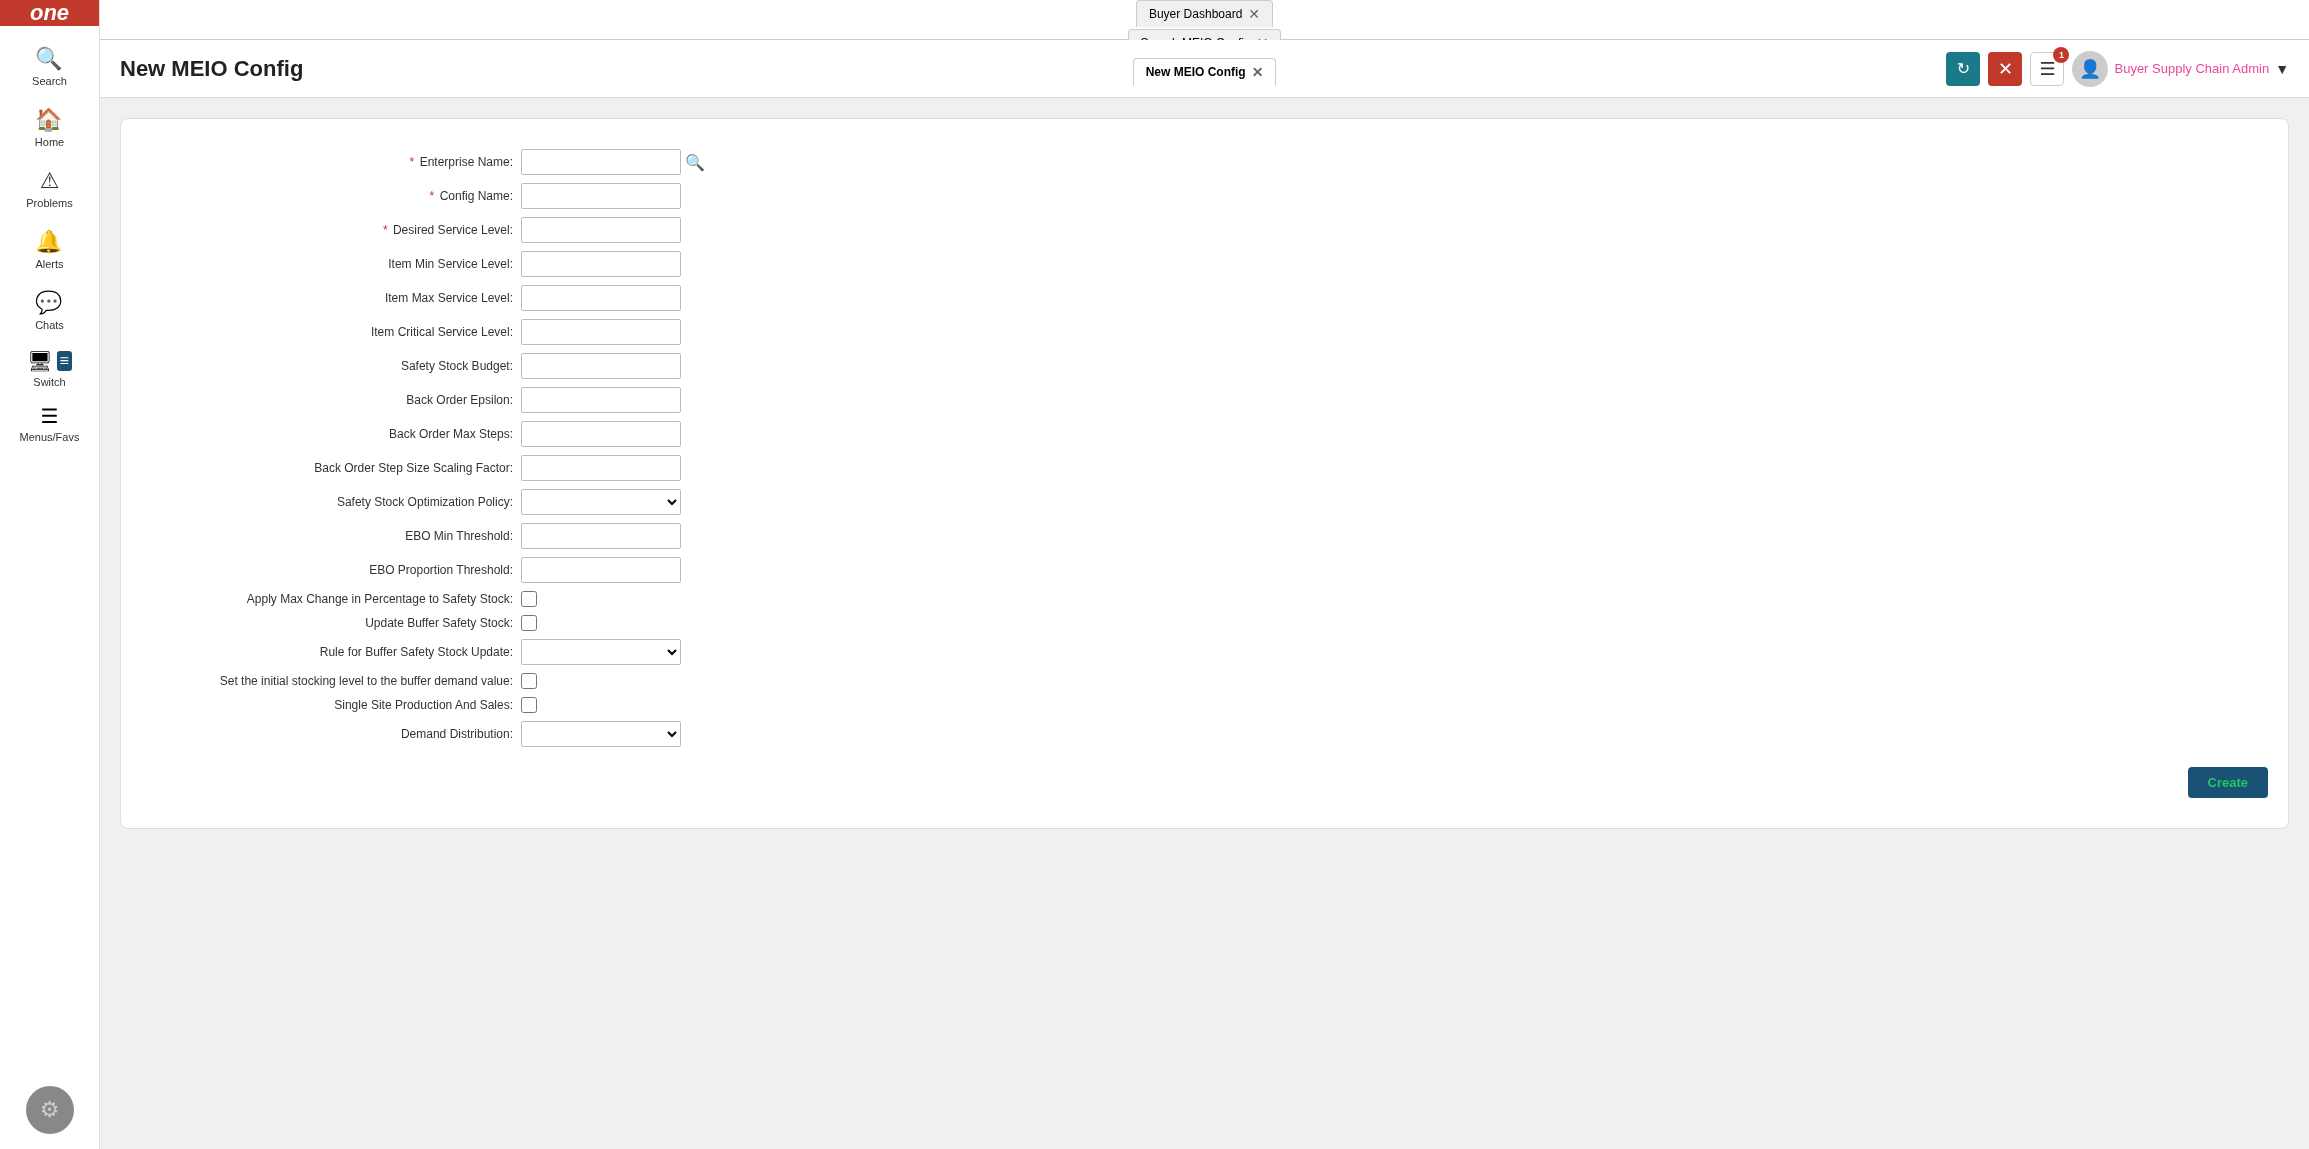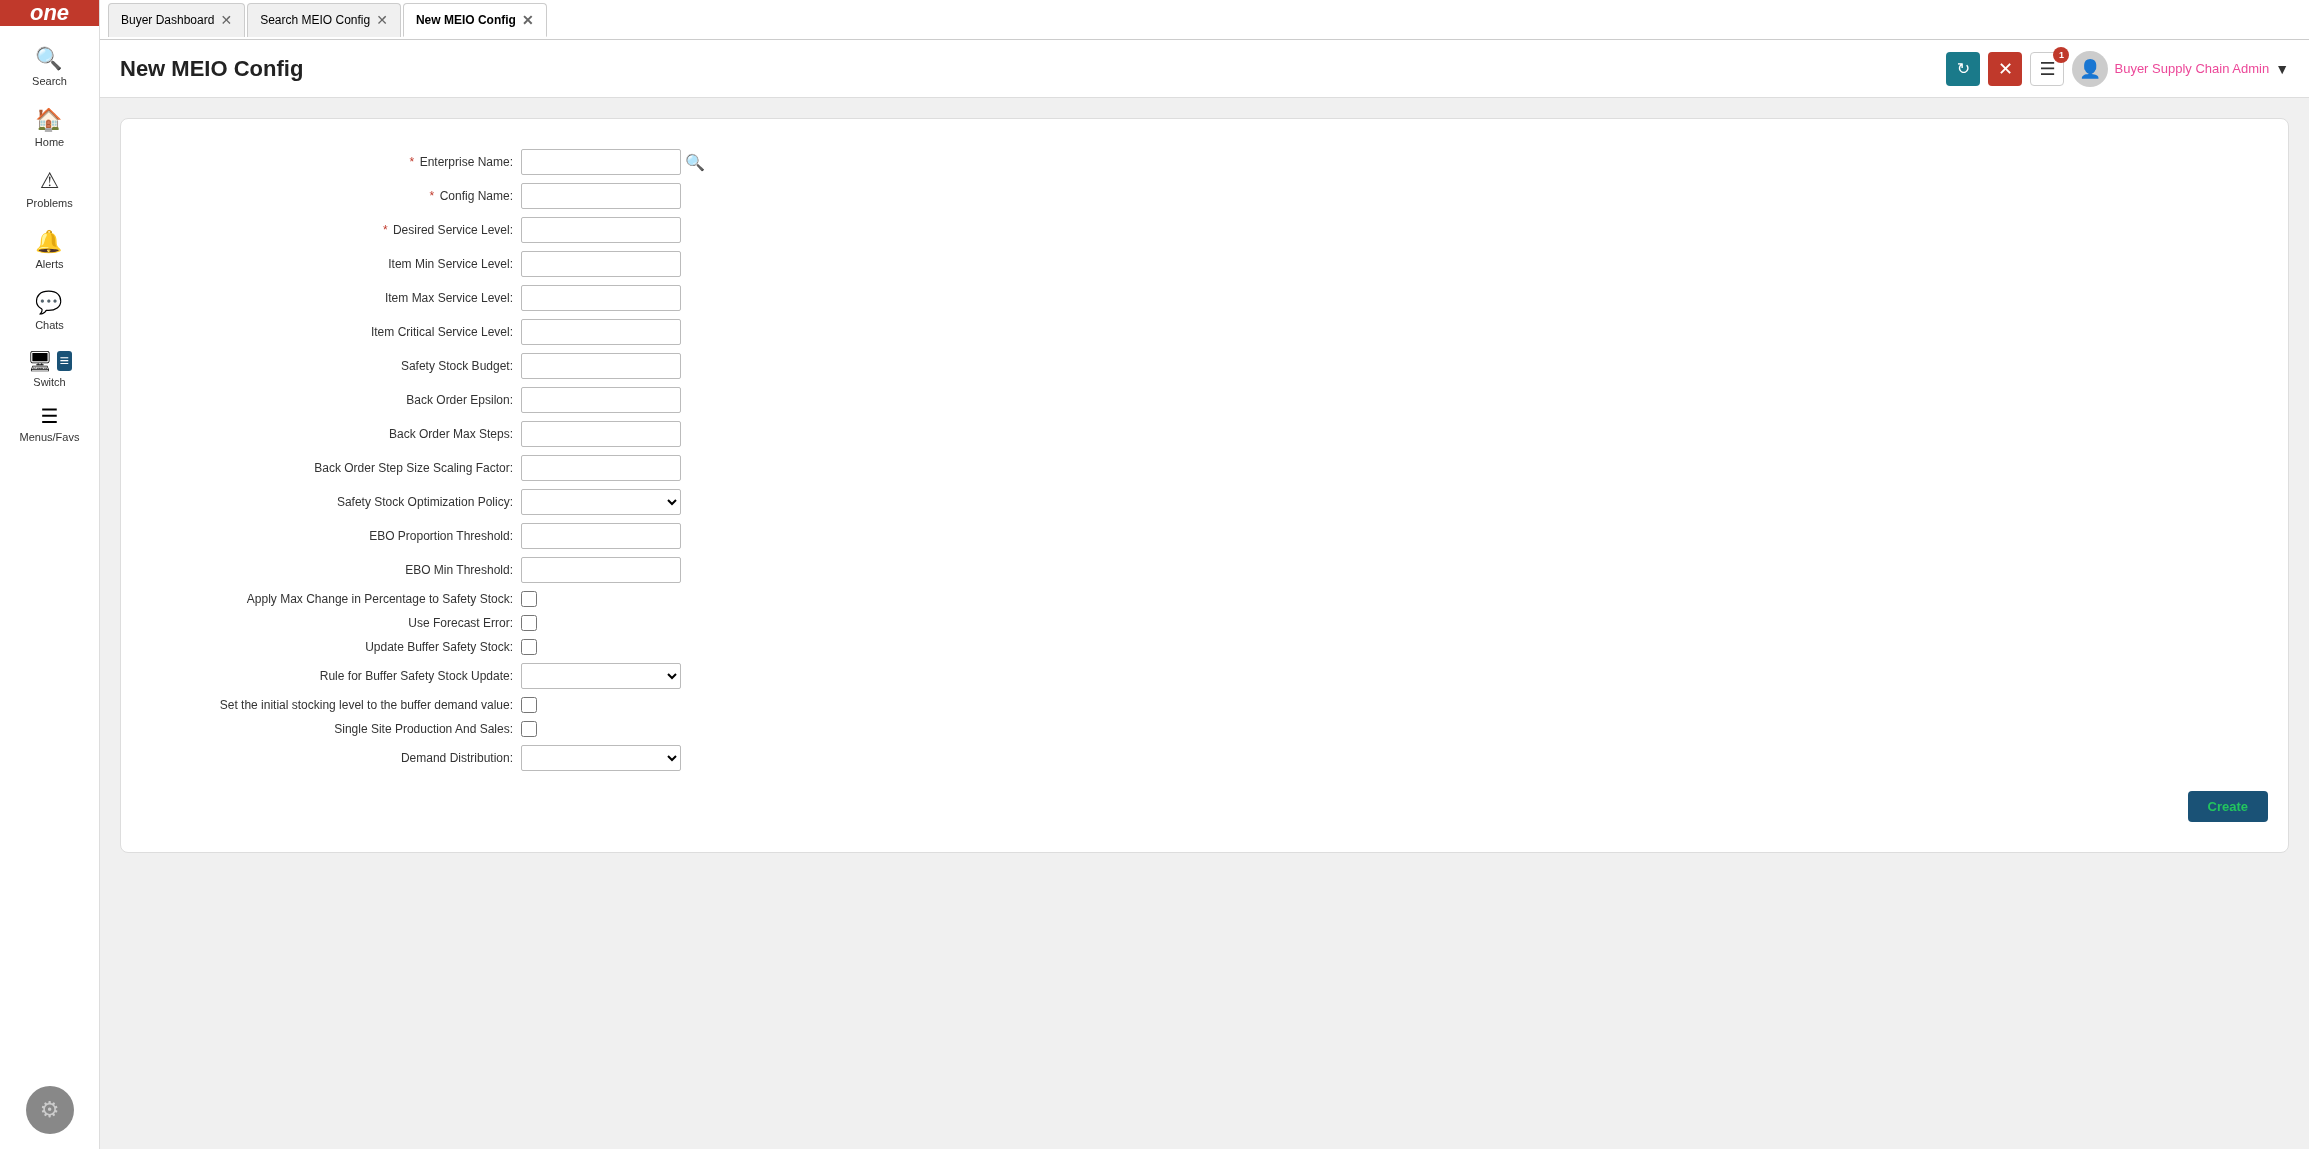--- a/index.html
+++ b/index.html
@@ -93,20 +93,21 @@
 
     
     #tabbar {
       background: #fff;
       display: flex;
       align-items: center;
       border-bottom: 1px solid #ccc;
       height: 40px;
       padding: 0 8px;
       gap: 2px;
+      flex-direction: column;
     }
     .tab {
       display: flex;
       align-items: center;
       padding: 6px 12px;
       border: 1px solid #ccc;
       border-bottom: none;
       border-radius: 4px 4px 0 0;
       background: #f0f0f0;
       cursor: pointer;
@@ -498,45 +499,39 @@
         <div class="form-label">
           <span>Safety Stock Optimization Policy:</span>
         </div>
         <select class="form-select">
           <option></option>
         </select>
       </div>
 
       <div class="form-row">
         <div class="form-label">
+          <span>EBO Min Threshold:</span>
+        </div>
+        <input type="text" class="form-input" style="">
+      </div>
+
+      <div class="form-row">
+        <div class="form-label">
           <span>EBO Proportion Threshold:</span>
         </div>
         <input type="text" class="form-input" style="">
       </div>
 
       <div class="form-row">
         <div class="form-label">
-          <span>EBO Min Threshold:</span>
-        </div>
-        <input type="text" class="form-input" style="">
-      </div>
-
-      <div class="form-row">
-        <div class="form-label">
           <span>Apply Max Change in Percentage to Safety Stock:</span>
         </div>
         <input type="checkbox" class="form-checkbox" style="">
       </div>
 
-      <div class="form-row">
-        <div class="form-label">
-          <span>Use Forecast Error:</span>
-        </div>
-        <input type="checkbox" class="form-checkbox" style="">
-      </div>
 
       <div class="form-row">
         <div class="form-label">
           <span>Update Buffer Safety Stock:</span>
         </div>
         <input type="checkbox" class="form-checkbox" style="">
       </div>
 
       <div class="form-row">
         <div class="form-label">

